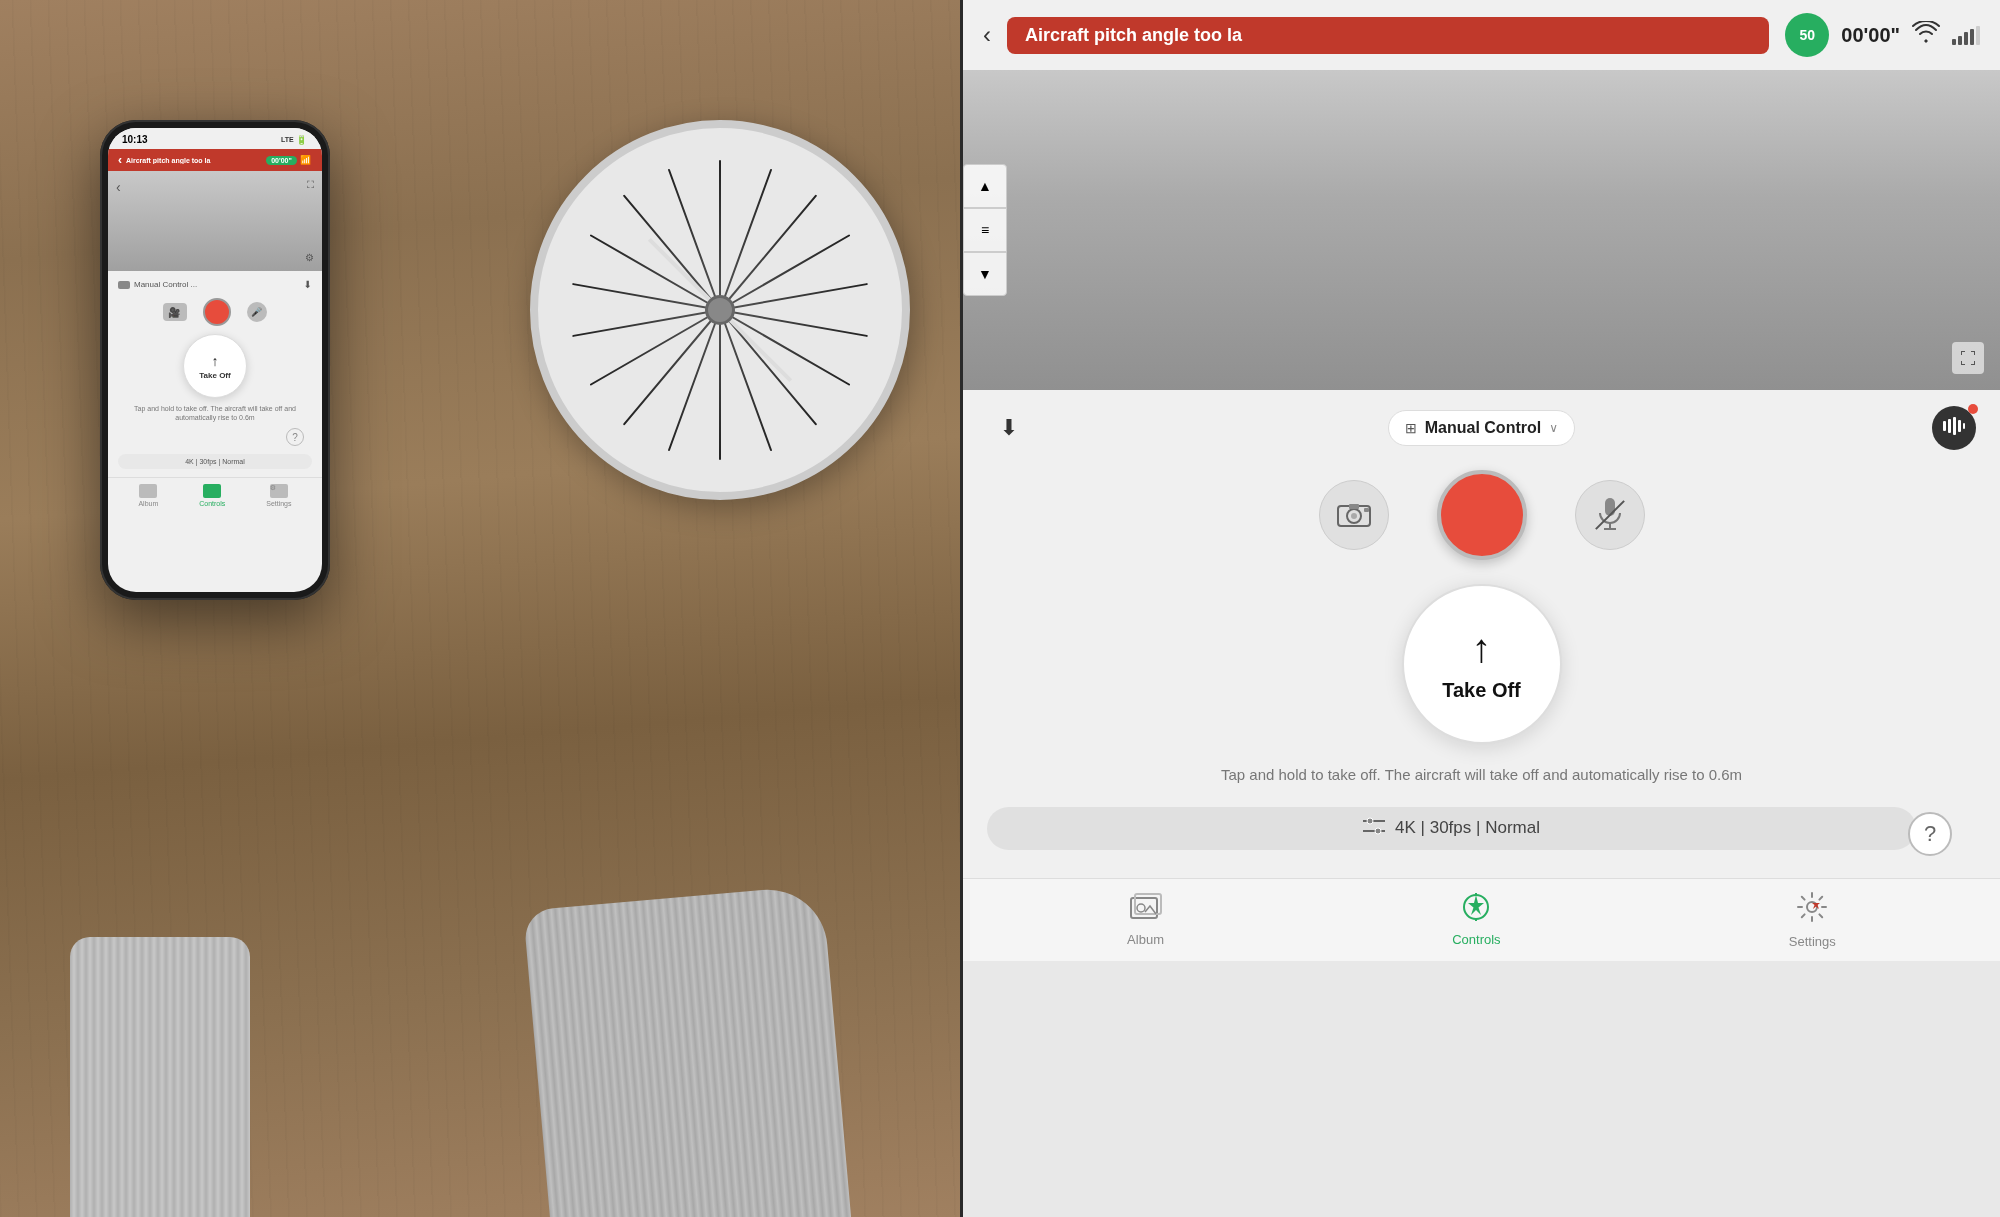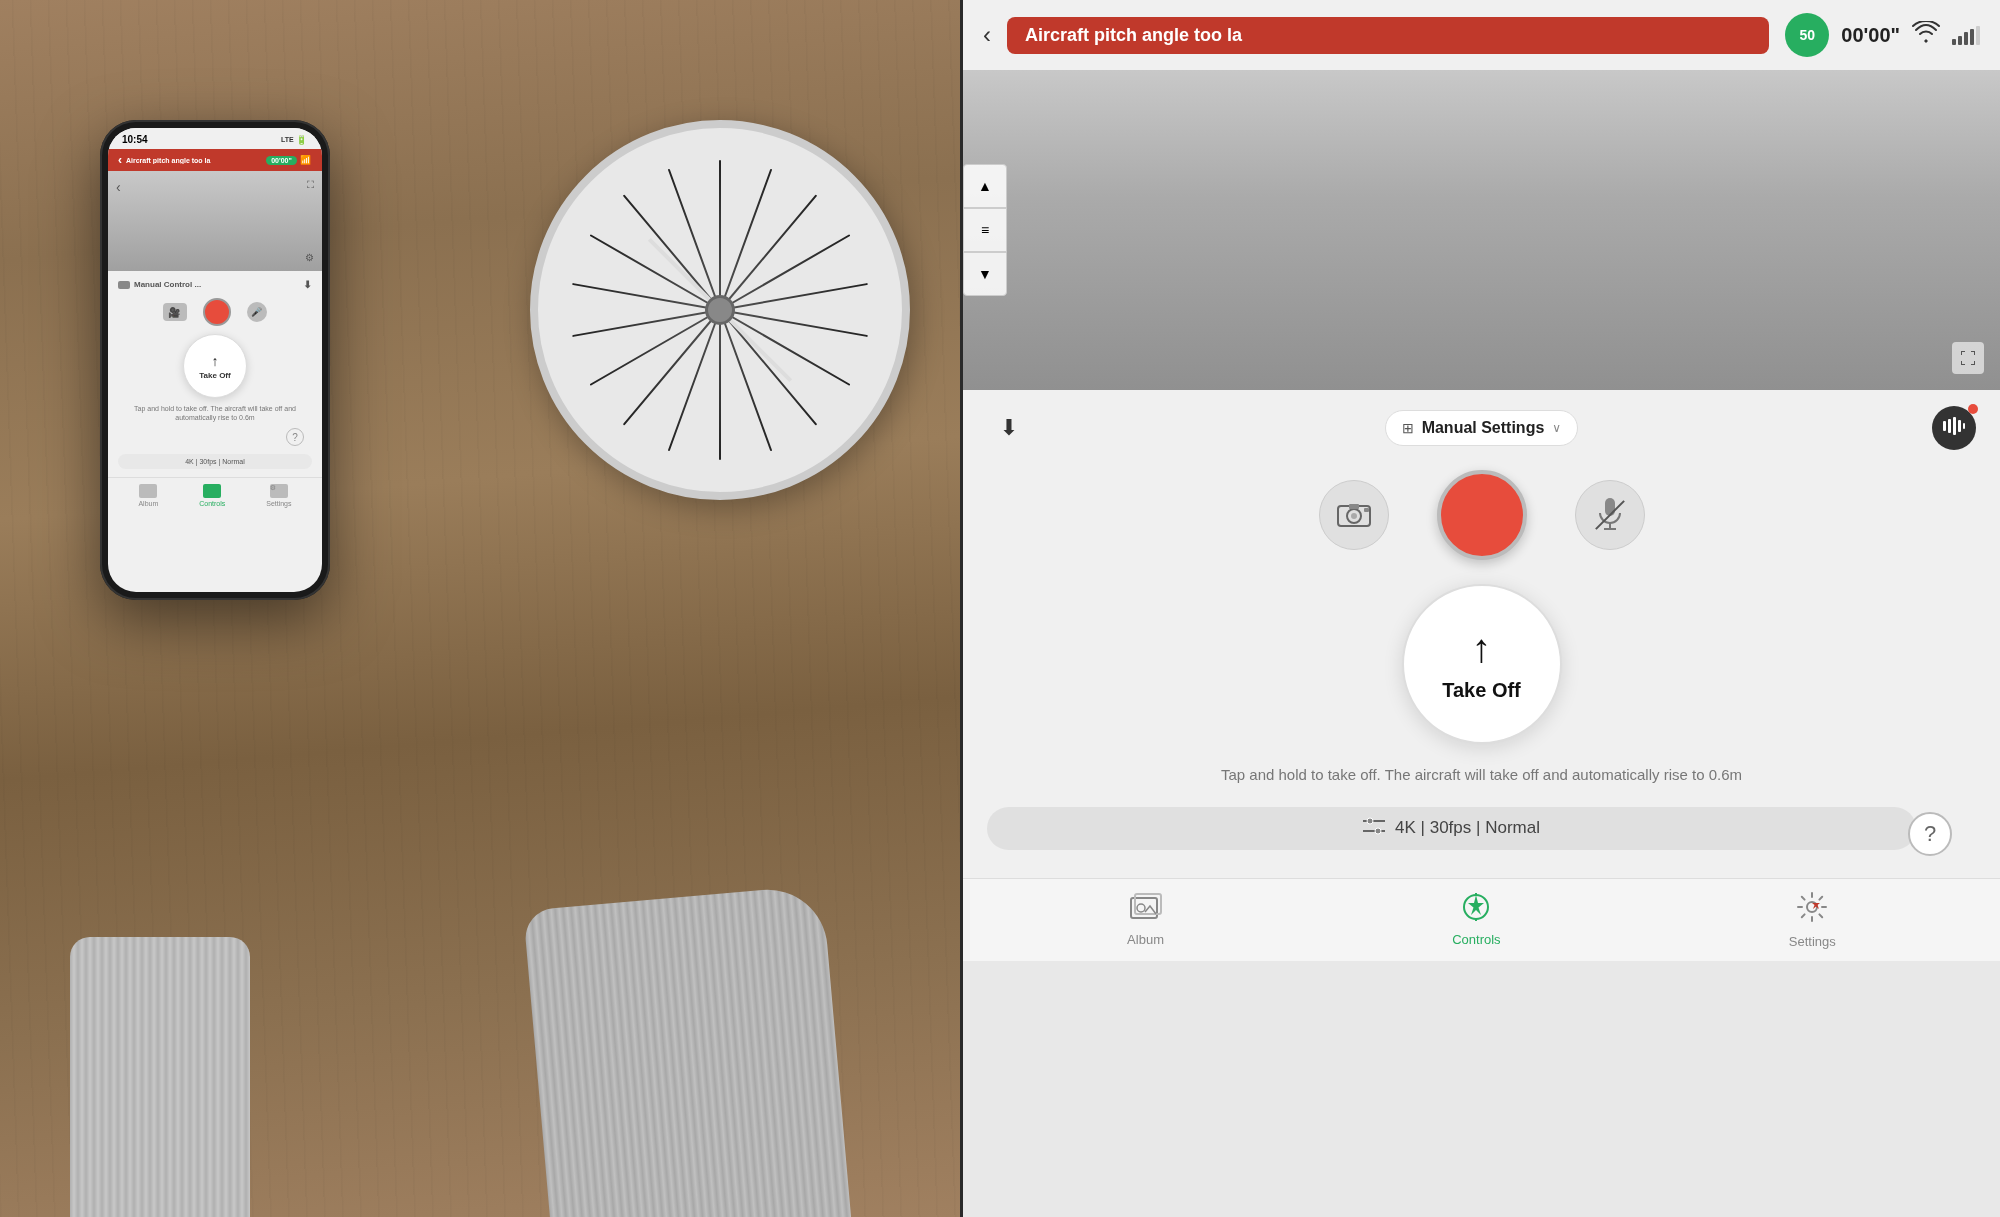--- a/index.html
+++ b/index.html
@@ -145,21 +145,20 @@
     }
 
     .phone-mode-bar {
       display: flex;
       align-items: center;
       justify-content: center;
       margin-bottom: 8px;
       font-size: 8px;
       color: #555;
       gap: 4px;
-      font-weight: bold;
     }
 
     .phone-mode-icon {
       width: 12px;
       height: 8px;
       background: #888;
       border-radius: 2px;
     }
 
     .phone-record-row {
@@ -759,21 +758,21 @@
 <div class="left-panel">
   <div class="wood-bg"></div>
 
   <div class="sleeve"></div>
 
   <div class="phone-container">
     <div class="phone-body">
       <div class="phone-screen">
 
         <div class="phone-status-bar">
-          <span class="phone-time">10:54</span>
+          <span class="phone-time">10:13</span>
           <div class="phone-status-icons">
             <span style="font-size:7px;color:#333">LTE</span>
             <span style="font-size:9px">🔋</span>
           </div>
         </div>
 
         <div class="phone-alert-bar">
           <span style="font-size:12px">‹</span>
           <span style="font-size:7px;flex:1;margin-left:4px;overflow:hidden;white-space:nowrap;">Aircraft pitch angle too la</span>
           <span class="phone-green-badge">00'00"</span>
@@ -897,21 +896,21 @@
   </div>
 
   <div class="controls-panel">
 
     <div class="controls-top-bar">
       <div class="download-icon">
         <span>⬇</span>
       </div>
       <div class="mode-selector">
         <span class="mode-selector-icon">⊞</span>
-        <span class="mode-selector-text">Manual Settings</span>
+        <span class="mode-selector-text">Manual Control</span>
         <span class="mode-selector-chevron">∨</span>
       </div>
       <div class="audio-btn">
         <span>
           <svg width="22" height="18" viewBox="0 0 22 18" fill="white">
             <rect x="0" y="4" width="3" height="10" rx="1"></rect>
             <rect x="5" y="2" width="3" height="14" rx="1"></rect>
             <rect x="10" y="0" width="3" height="18" rx="1"></rect>
             <rect x="15" y="3" width="3" height="12" rx="1"></rect>
             <rect x="20" y="6" width="2" height="6" rx="1"></rect>

